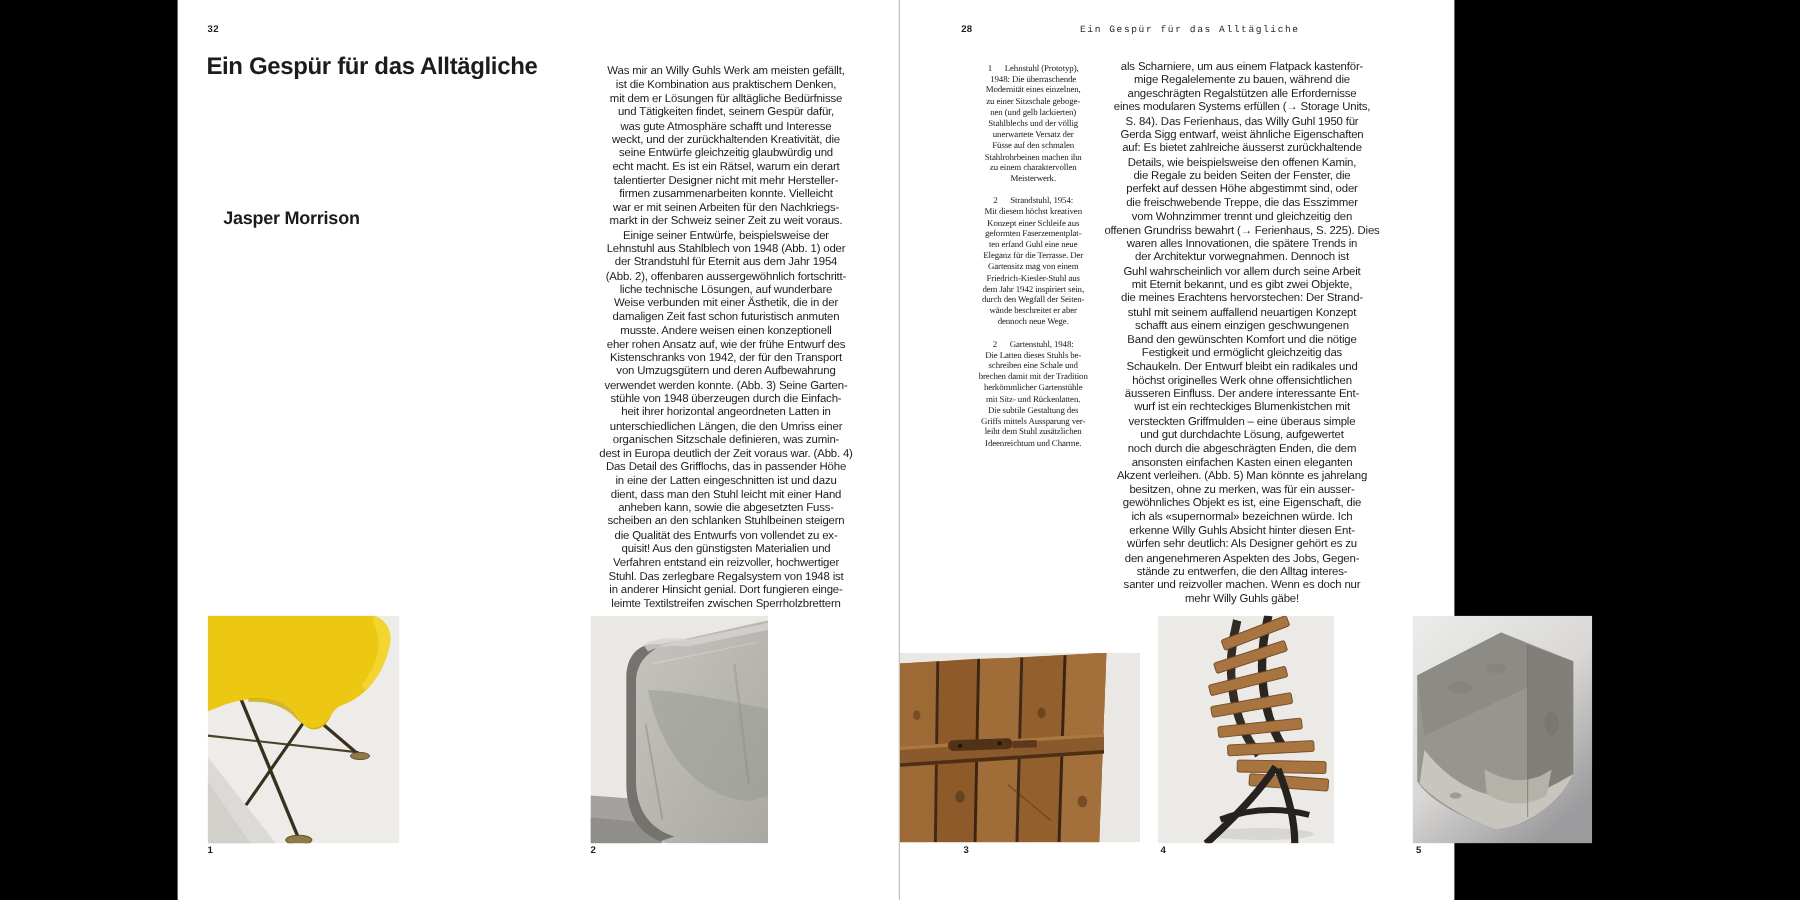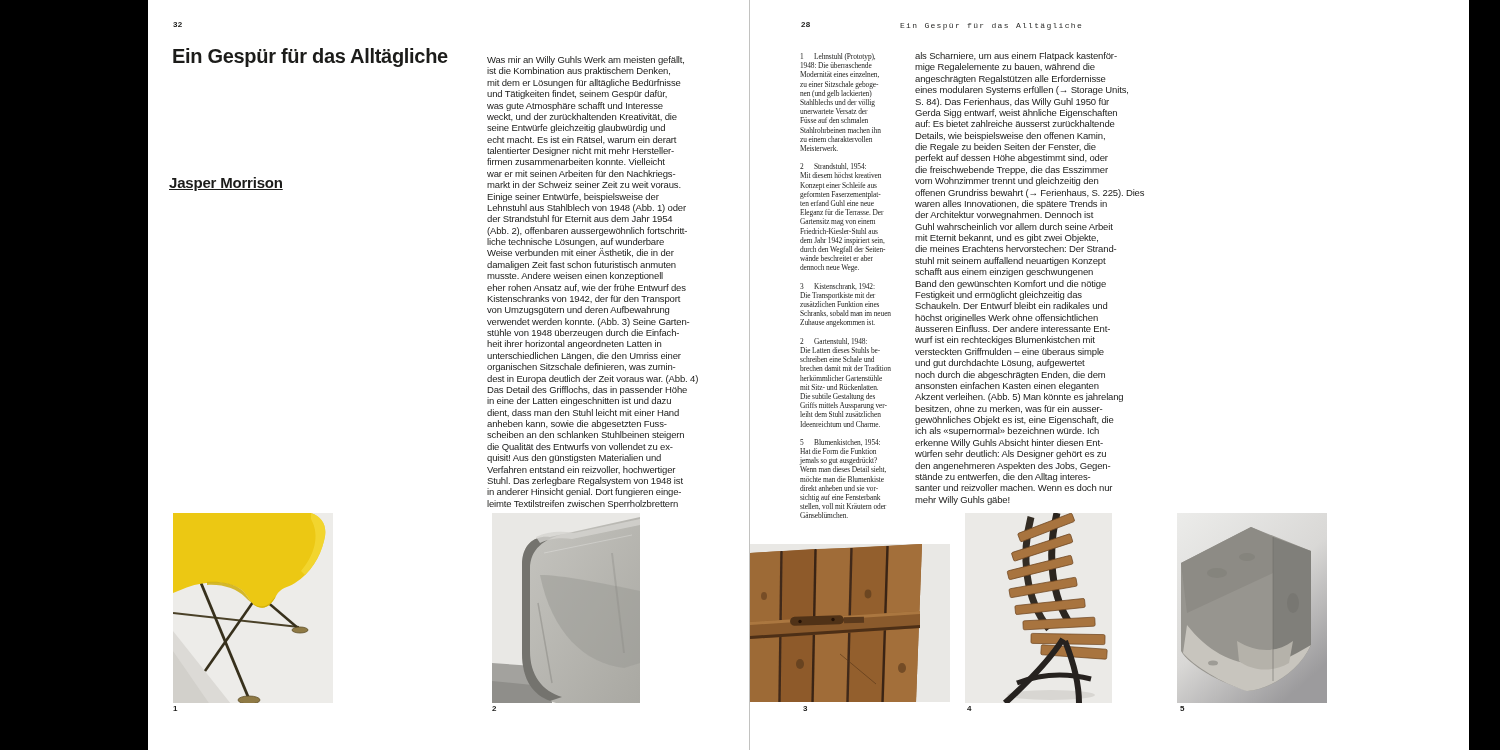--- a/index.html
+++ b/index.html
@@ -1,19 +1,19 @@
 <!DOCTYPE html>
 <html><head>
 <meta charset="utf-8">
 <style>
   html,body{margin:0;padding:0;}
   body{width:1500px;height:750px;background:#000;position:relative;overflow:hidden;
        font-family:"Liberation Sans",sans-serif;color:#1c1c1a;}
   .abs{position:absolute;}
-  .spread{left:148px;top:0;width:1321px;height:750px;background:#ffffff;}
+  .spread{left:148px;top:0;width:1064px;height:750px;background:#ffffff;text-align:center;}
   .gutter{left:601px;top:0;width:1px;height:750px;background:#c2c2c0;}
   .folio{font-size:8px;font-weight:700;letter-spacing:.2px;}
   .title{font-size:20px;font-weight:700;letter-spacing:-.3px;line-height:1.1;}
   .author{font-size:15px;font-weight:700;letter-spacing:-.2px;}
   .runhead{font-family:"Liberation Mono",monospace;font-size:8px;letter-spacing:1.3px;color:#2a2a28;}
   .body-col{font-size:9.5px;line-height:11.37px;letter-spacing:-.15px;white-space:pre;color:#1b1b19;margin-top:12px;}
   .cap-col{width:122px;}
   .caption{font-size:7.4px;line-height:9.2px;letter-spacing:-.1px;white-space:pre;color:#1b1b19;margin:0 0 9px 0;font-family:Liberation Serif, serif;}
   .fig{overflow:hidden;}
   .fig svg{display:block;width:100%;height:100%;}
@@ -23,21 +23,21 @@
 <body>
 
 <div class="abs spread">
 
   <div class="abs gutter"></div>
 
   <div class="abs folio" style="left:25px;top:20px;">32</div>
 
   <h1 class="abs title" style="left:24px;top:45px;margin:0;">Ein Gespür für das Alltägliche</h1>
 
-  <div class="abs author" style="left:21px;top:174px;text-decoration:underline;">Jasper Morrison</div>
+  <div class="abs author" style="left:38px;top:174px;">Jasper Morrison</div>
 
   <div class="abs body-col" style="left:339px;top:42px;width:236px;">Was mir an Willy Guhls Werk am meisten gefällt,
 ist die Kombination aus praktischem Denken,
 mit dem er Lösungen für alltägliche Bedürfnisse
 und Tätigkeiten findet, seinem Gespür dafür,
 was gute Atmosphäre schafft und Interesse
 weckt, und der zurückhaltenden Kreativität, die
 seine Entwürfe gleichzeitig glaubwürdig und
 echt macht. Es ist ein Rätsel, warum ein derart
 talentierter Designer nicht mit mehr Hersteller-
@@ -137,44 +137,30 @@
 Konzept einer Schleife aus
 geformten Faserzementplat-
 ten erfand Guhl eine neue
 Eleganz für die Terrasse. Der
 Gartensitz mag von einem
 Friedrich-Kiesler-Stuhl aus
 dem Jahr 1942 inspiriert sein,
 durch den Wegfall der Seiten-
 wände beschreitet er aber
 dennoch neue Wege.</p>
-    <p class="caption">3      Kistenschrank, 1942:
-Die Transportkiste mit der
-zusätzlichen Funktion eines
-Schranks, sobald man im neuen
-Zuhause angekommen ist.</p>
     <p class="caption">2      Gartenstuhl, 1948:
 Die Latten dieses Stuhls be-
 schreiben eine Schale und
 brechen damit mit der Tradition
 herkömmlicher Gartenstühle
 mit Sitz- und Rückenlatten.
 Die subtile Gestaltung des
 Griffs mittels Aussparung ver-
 leiht dem Stuhl zusätzlichen
 Ideenreichtum und Charme.</p>
-    <p class="caption">5      Blumenkistchen, 1954:
-Hat die Form die Funktion
-jemals so gut ausgedrückt?
-Wenn man dieses Detail sieht,
-möchte man die Blumenkiste
-direkt anheben und sie vor-
-sichtig auf eine Fensterbank
-stellen, voll mit Kräutern oder
-Gänseblümchen.</p>
   </div>
 
   <div class="abs body-col" style="left:767px;top:38px;width:240px;">als Scharniere, um aus einem Flatpack kastenför-
 mige Regalelemente zu bauen, während die
 angeschrägten Regalstützen alle Erfordernisse
 eines modularen Systems erfüllen (→ Storage Units,
 S. 84). Das Ferienhaus, das Willy Guhl 1950 für
 Gerda Sigg entwarf, weist ähnliche Eigenschaften
 auf: Es bietet zahlreiche äusserst zurückhaltende
 Details, wie beispielsweise den offenen Kamin,

